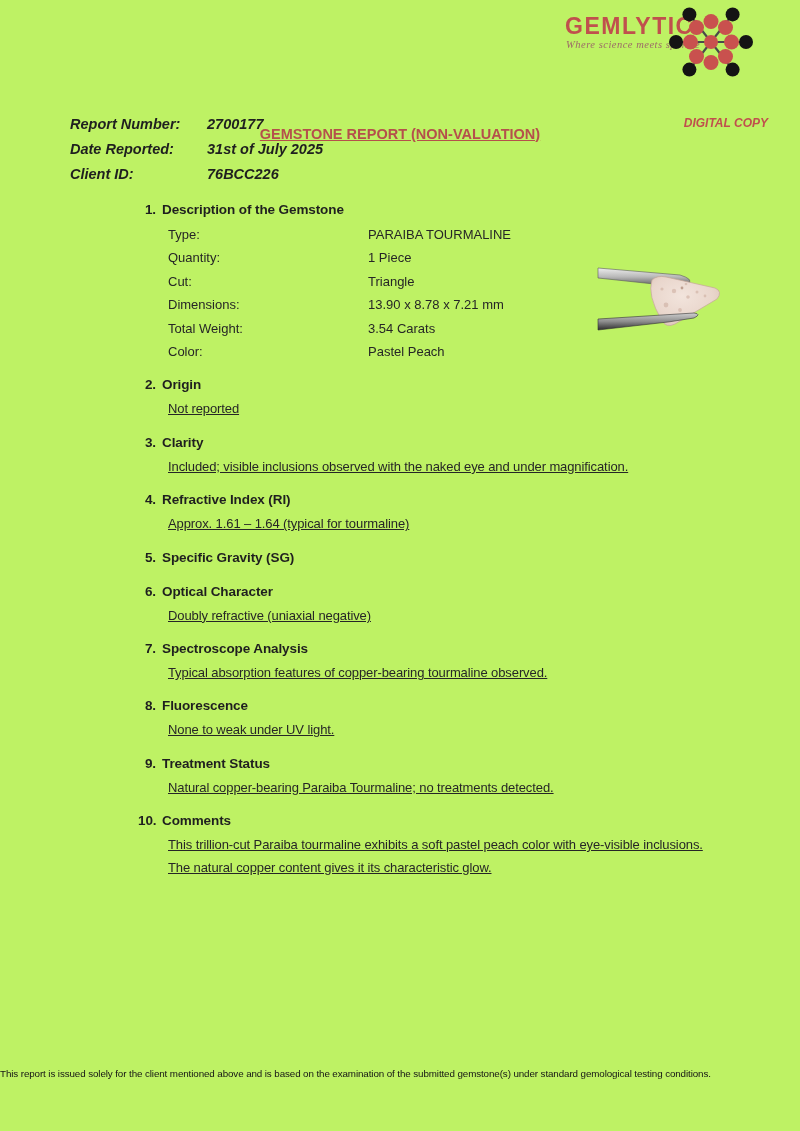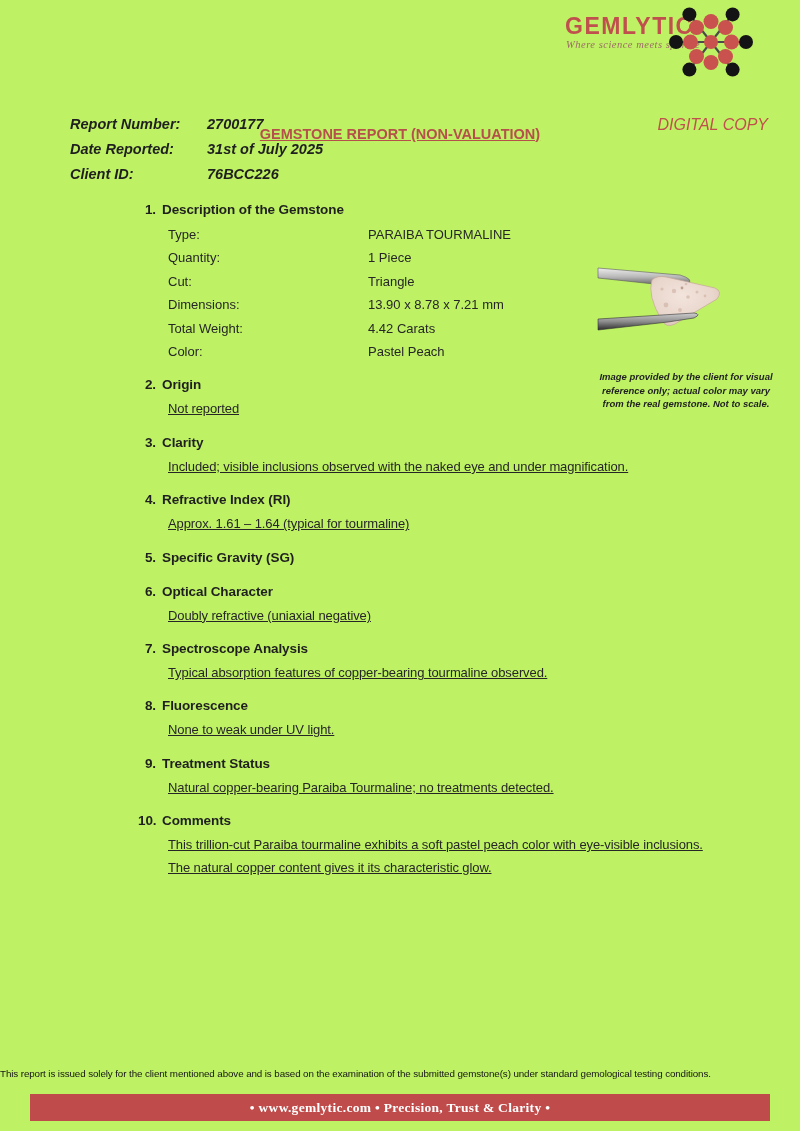--- a/index.html
+++ b/index.html
@@ -30,21 +30,21 @@
 
   
   .report-title {
     position: absolute; left: 0; top: 90px; width: 100%;
     text-align: center;
     font-size: 14.5px; font-weight: bold;
     color: #b5504b; text-decoration: underline; margin-top: 36px;
   }
   .digital-copy {
     position: absolute; right: 32px; top: 116px;
-    font-size: 16px; font-weight: normal; font-style: italic;
+    font-size: 12px; font-weight: bold; font-style: italic;
     color: #c0504d;
   }
 
   
   .meta { position: absolute; left: 30px; top: 112px; }
   .meta-row { line-height: 25px; font-weight: bold; font-style: italic; font-size: 14.5px; color: #1f1f1f; }
   .meta-label { display: inline-block; width: 137px; margin-left: 40px; }
 
   
   .sections { position: absolute; left: 138px; top: 197px; width: 660px; }
@@ -168,38 +168,35 @@
           <circle cx="84" cy="57" r="1.9"></circle>
             <circle cx="66" cy="36" r="1.6"></circle>
           <circle cx="109" cy="43" r="1.4"></circle>
             <circle cx="90" cy="31" r="1.3"></circle>
         </g>
         <circle cx="86" cy="35" r="1.4" fill="#a98474" opacity="0.7"></circle>
 
         <path d="M2,66 L98,60 Q106,61 98,65 L72,69 L2,77 Z" fill="url(#metalBot)" stroke="#333" stroke-width="0.6"></path>
       </svg>
     </div>
-    <div class="gem-caption">Image provided by the client for visual
-reference only; actual color may vary
-from the real gemstone. Not to scale.</div>
   </div>
 
   <div class="sections">
 
     <div class="section">
       <div class="sec-head">
         <span class="num">1.</span>
         <span>Description of the Gemstone</span>
       </div>
       <div class="kv-rows">
         <div class="kv"><span class="kv-label">Type:</span><span>PARAIBA TOURMALINE</span></div>
         <div class="kv"><span class="kv-label">Quantity:</span><span>1 Piece</span></div>
         <div class="kv"><span class="kv-label">Cut:</span><span>Triangle</span></div>
         <div class="kv"><span class="kv-label">Dimensions:</span><span>13.90 x 8.78 x 7.21 mm</span></div>
-        <div class="kv"><span class="kv-label">Total Weight:</span><span>4.42 Carats</span></div>
+        <div class="kv"><span class="kv-label">Total Weight:</span><span>3.54 Carats</span></div>
         <div class="kv"><span class="kv-label">Color:</span><span>Pastel Peach</span></div>
       </div>
     </div>
 
     <div class="section">
       <div class="sec-head">
         <span class="num">2.</span>
         <span>Origin</span>
       </div>
       <div class="sec-body">Not reported</div>
@@ -266,15 +263,14 @@
         <span>Comments</span>
       </div>
       <div class="sec-body">This trillion-cut Paraiba tourmaline exhibits a soft pastel peach color with eye-visible inclusions.
 The natural copper content gives it its characteristic glow.</div>
     </div>
 
 
   </div>
 
   <div class="disclaimer">This report is issued solely for the client mentioned above and is based on the examination of the submitted gemstone(s) under standard gemological testing conditions.</div>
-  <div class="footer-bar">• www.gemlytic.com • Precision, Trust &amp; Clarity •</div>
 
 </div>
 
 </body></html>

